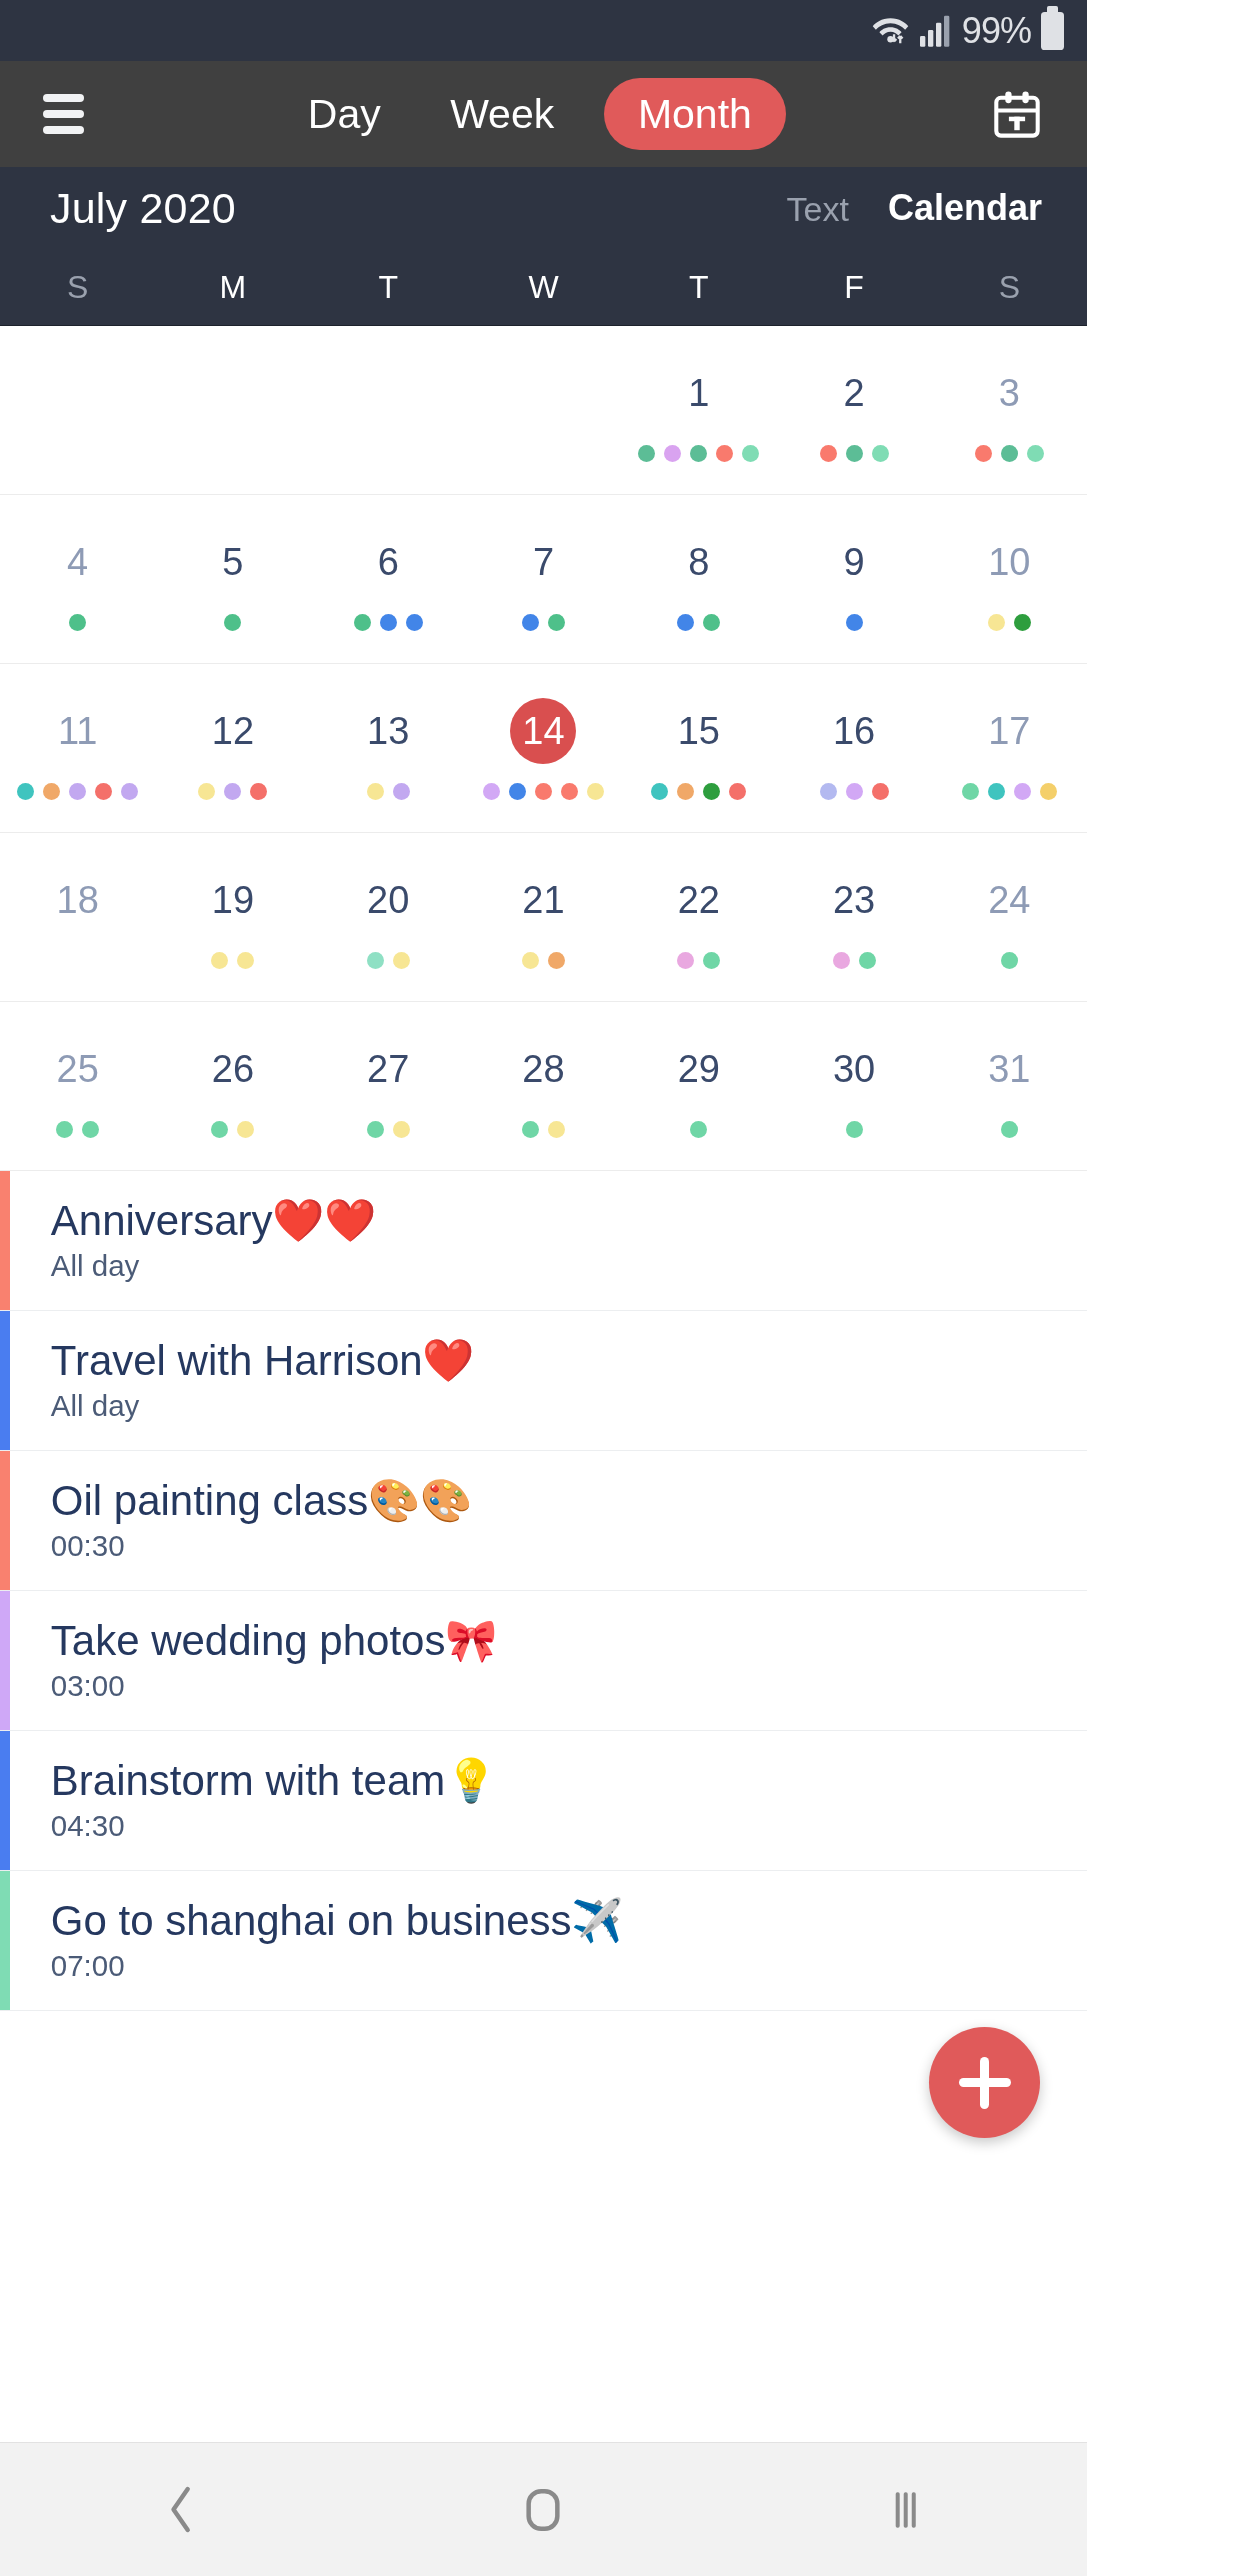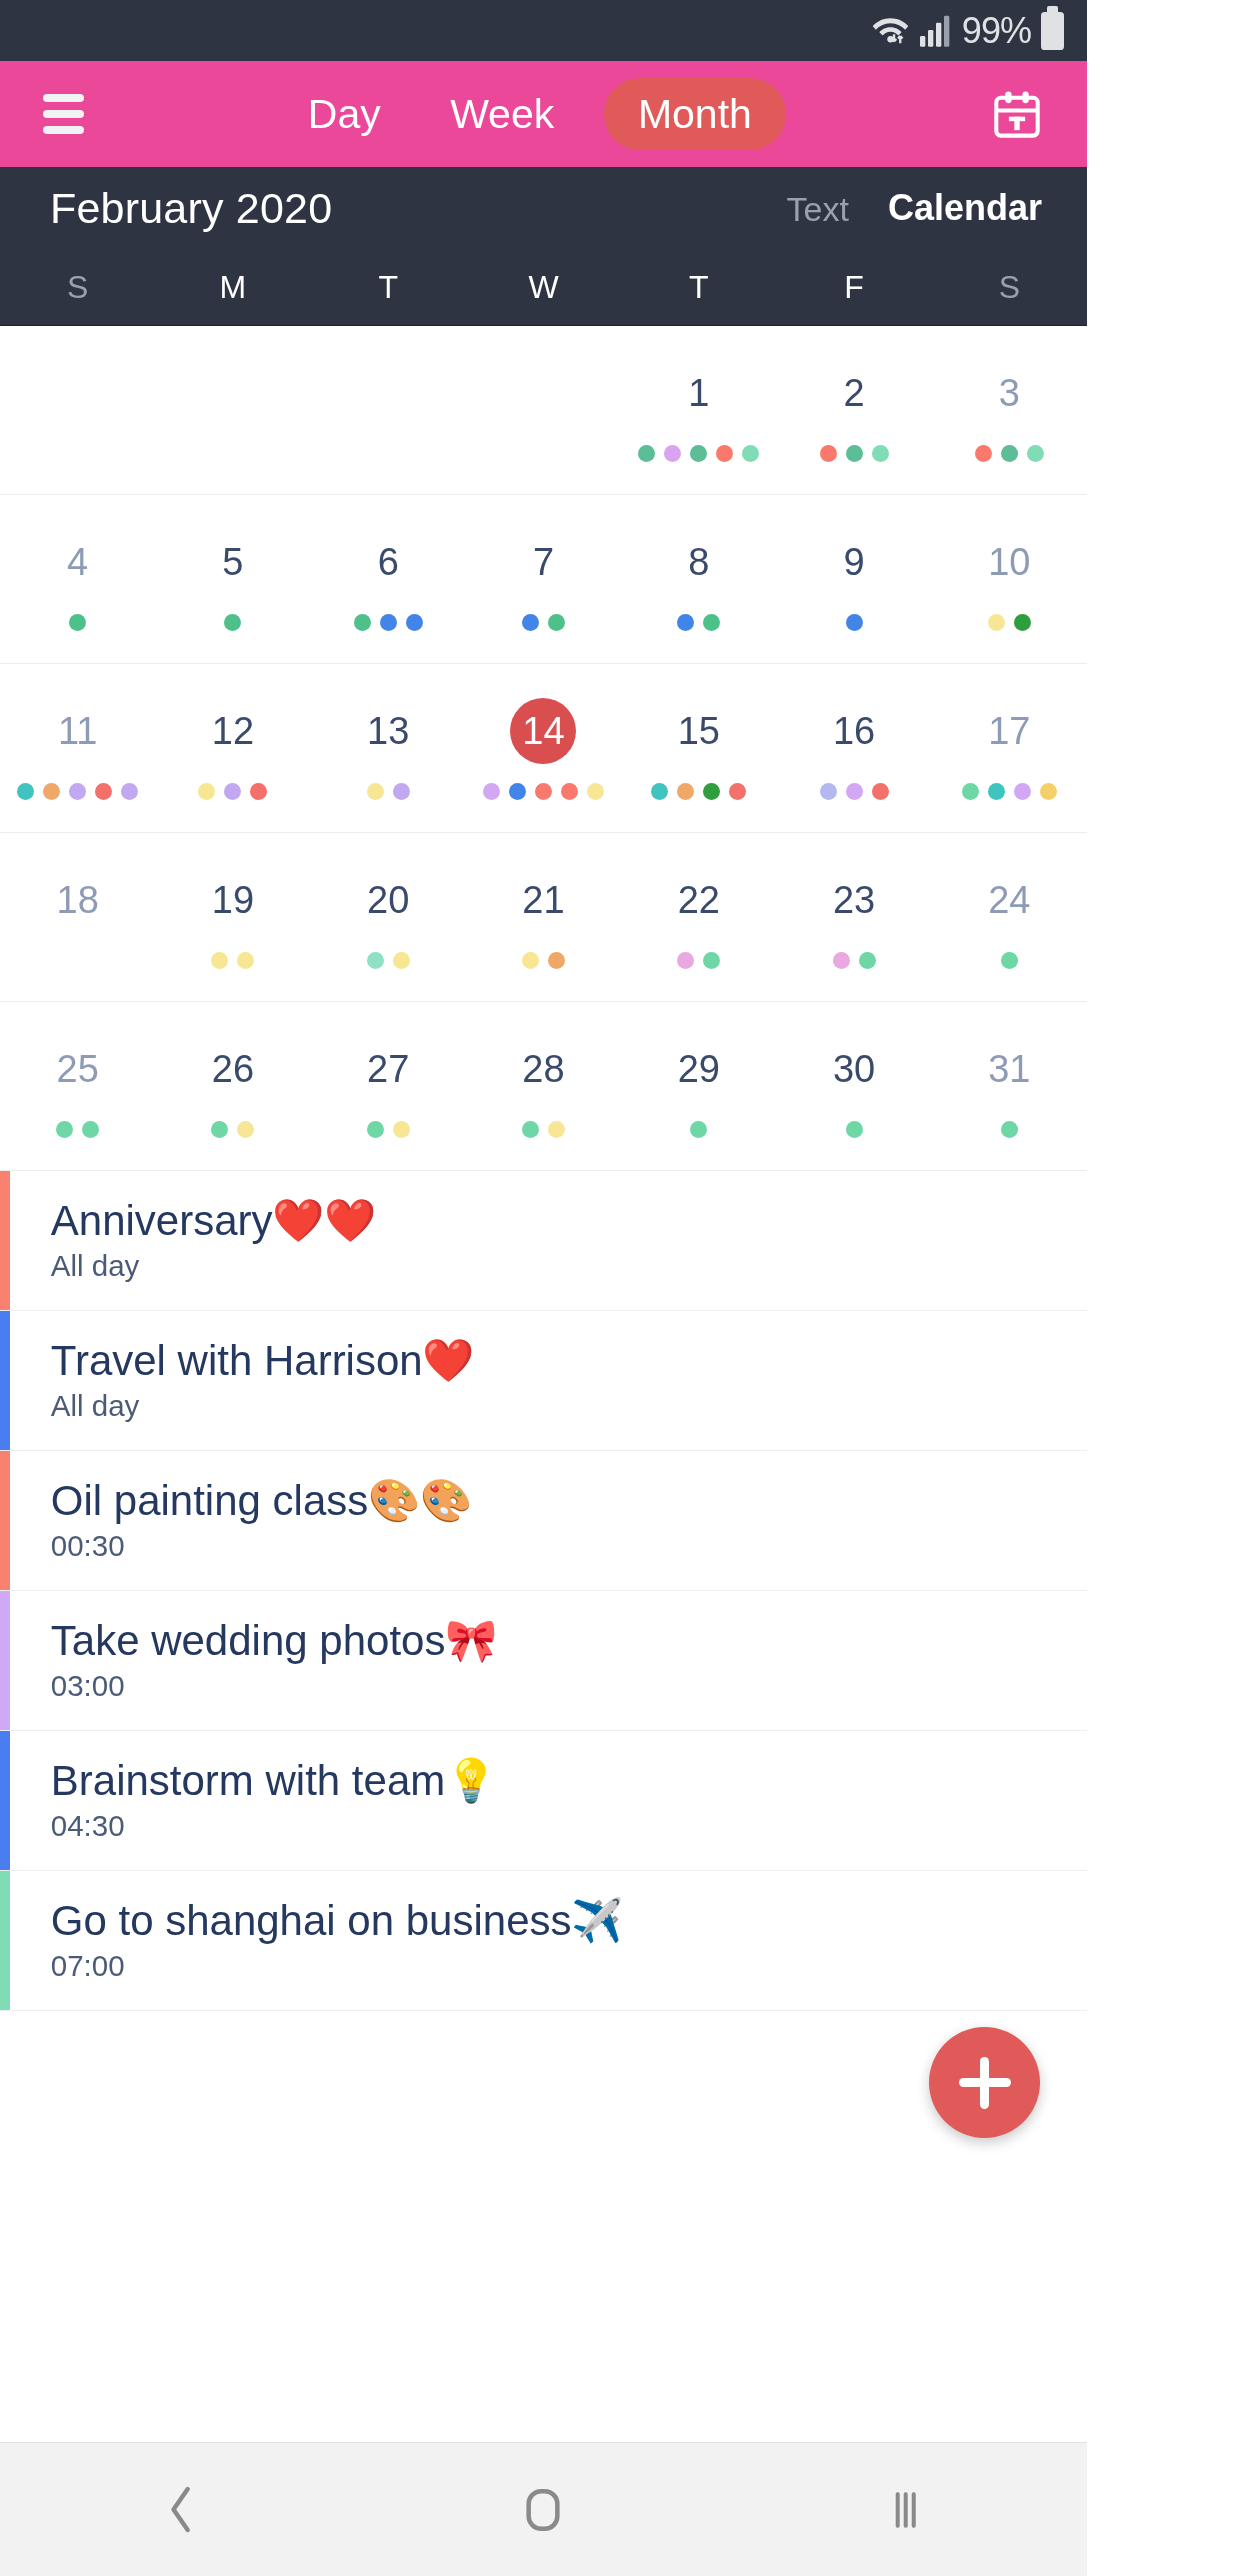--- a/index.html
+++ b/index.html
@@ -21,21 +21,21 @@
   .sb-battery-pct { color:#dfe1e5; font-size:36px; font-weight:400; letter-spacing:-0.9px; }
   .battery {
     width:23px; height:38px; border-radius:3.6px; background:#dfe1e5; position:relative;
   }
   .battery::before{
     content:""; position:absolute; top:-5.4px; left:6.3px; width:10.7px; height:5.4px;
     border-radius:1.8px 1.8px 0 0; background:#dfe1e5;
   }
 
   
-  .appbar { background:#ec4899; padding:0 0 0 0; }
+  .appbar { background:#404040; padding:0 0 0 0; }
   .appbar-row1 {
     height:106px; display:flex; align-items:center; padding:0 43px;
   }
   .hamburger { width:41px; display:flex; flex-direction:column; gap:8px; cursor:pointer; }
   .hamburger span { display:block; height:8px; border-radius:4.5px; background:#f1f2f4; }
   .hamburger span:nth-child(1){ width:41px; }
   .hamburger span:nth-child(2){ width:41px; }
   .hamburger span:nth-child(3){ width:41px; }
 
   .view-tabs { flex:1; display:flex; justify-content:center; align-items:center; gap:30px; }
@@ -168,21 +168,21 @@
           <line x1="7" y1="26" x2="53" y2="26" stroke="#ffffff" stroke-width="4.5"></line>
           <rect x="17" y="5" width="7" height="13" rx="3.5" fill="#ffffff"></rect>
           <rect x="36" y="5" width="7" height="13" rx="3.5" fill="#ffffff"></rect>
           <rect x="21" y="33" width="18" height="5" fill="#ffffff"></rect>
           <rect x="27" y="33" width="6" height="15" fill="#ffffff"></rect>
         </svg>
       </div>
     </div>
 
     <div class="month-row">
-      <div class="month-title">February 2020</div>
+      <div class="month-title">July 2020</div>
       <div class="month-spacer"></div>
       <div class="mode-toggle">
         <span class="mode-text">Text</span>
         <span class="mode-cal">Calendar</span>
       </div>
     </div>
 
     <div class="weekdays">
       <div class="weekday we">S</div>
       <div class="weekday">M</div>

